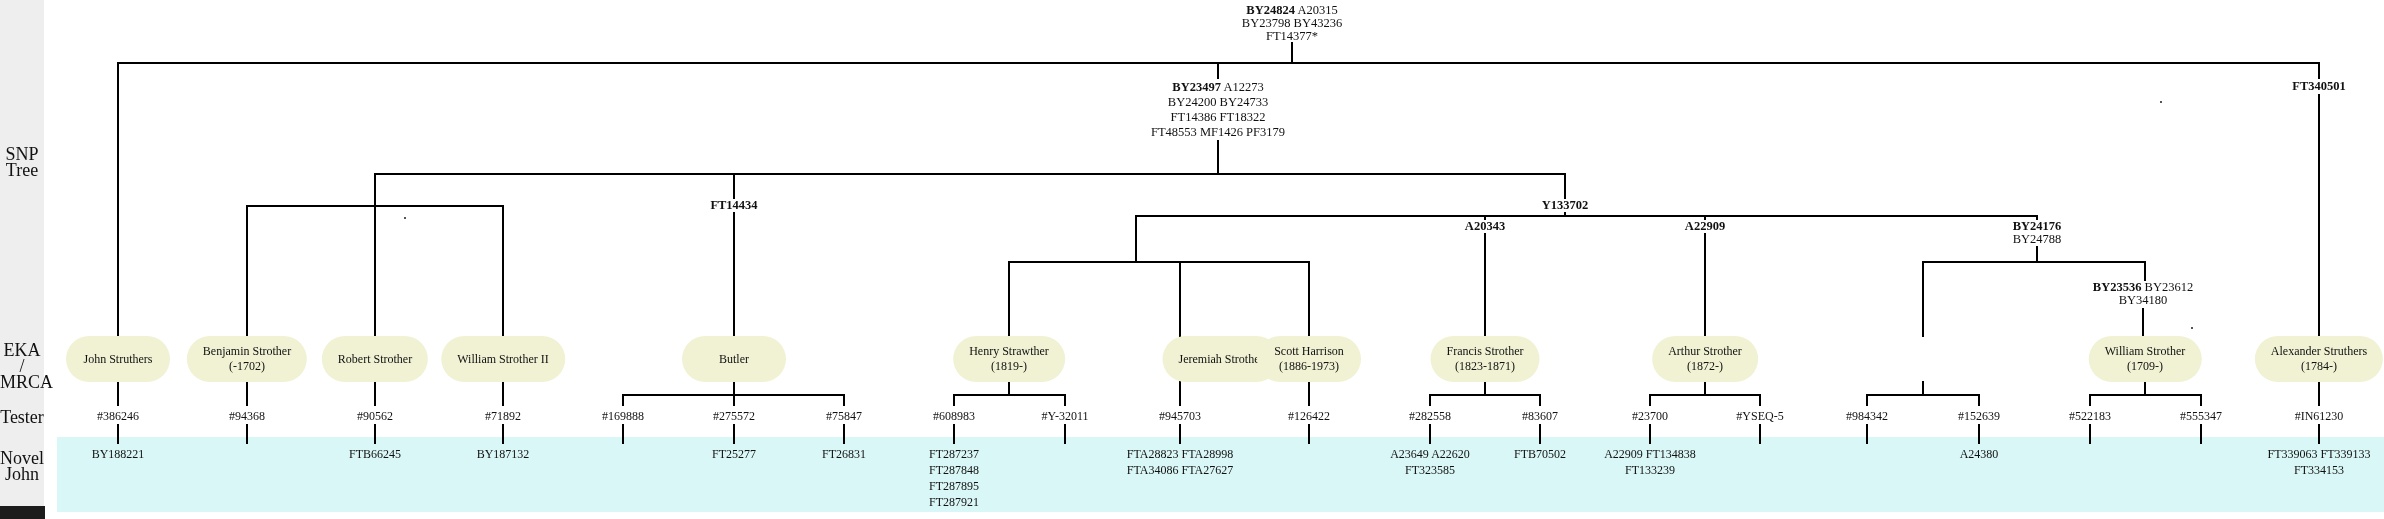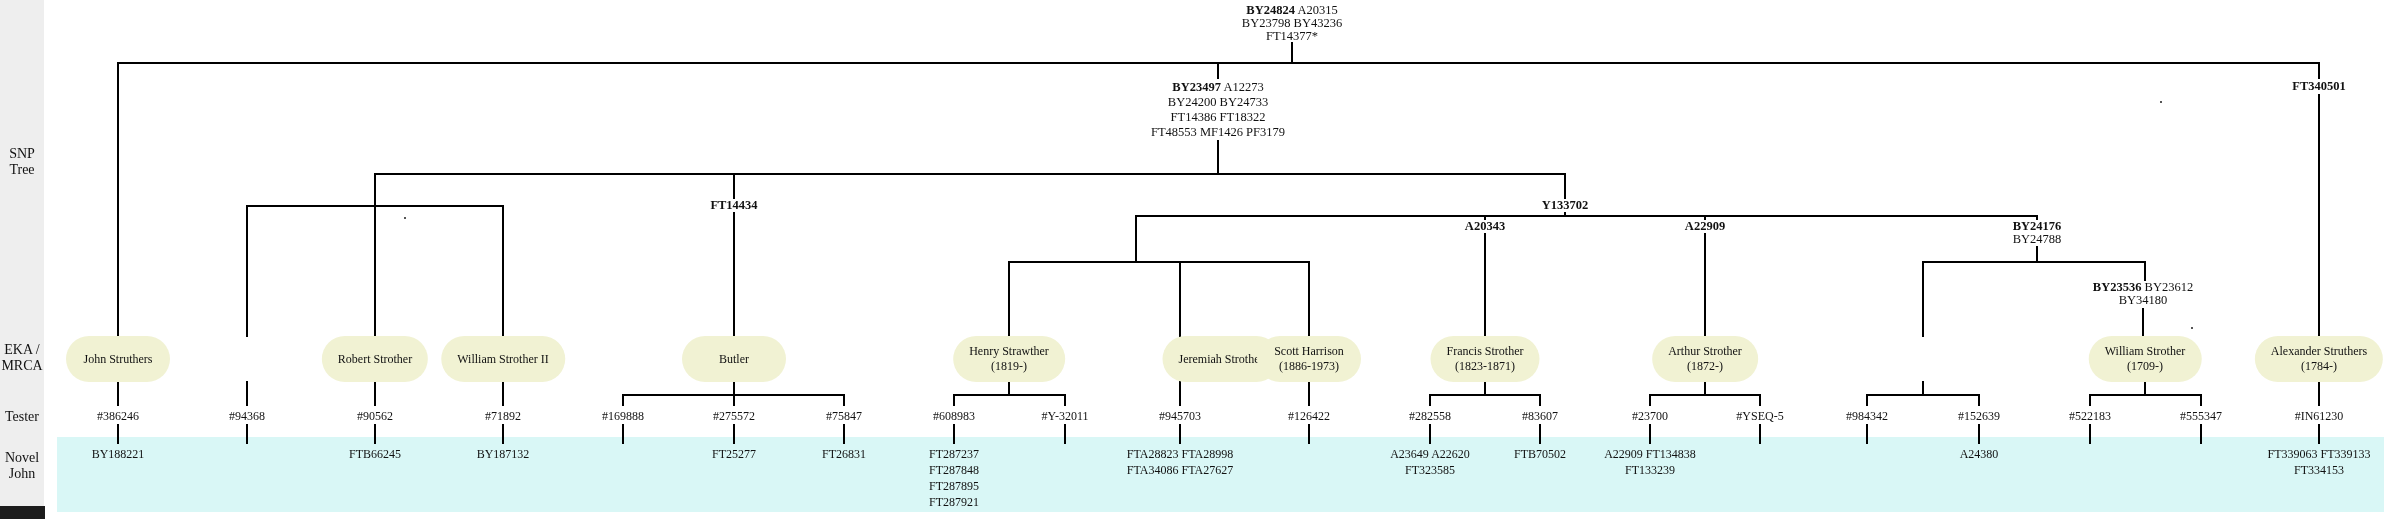--- a/index.html
+++ b/index.html
@@ -3,21 +3,21 @@
 <meta charset="utf-8">
 <style>
   html,body{margin:0;padding:0;background:#ffffff;}
   #stage{
     position:relative;width:2384px;height:519px;overflow:hidden;background:#fff;
     font-family:"Liberation Serif","DejaVu Serif",serif;color:#111;
   }
   .sidebar{position:absolute;left:0;top:0;width:44px;height:506px;background:var(--sidebar_gray,#eeeeee);}
   .corner{position:absolute;left:0;top:506px;width:45px;height:13px;background:var(--corner_black,#1c1c1c);}
   .cyan{position:absolute;left:57px;top:437px;width:2327px;height:75px;background:var(--band_cyan,#d9f7f6);}
-  .side-label{position:absolute;left:0;width:44px;text-align:center;font-size:14px;line-height:16px;color:#111;}
+  .side-label{position:absolute;left:0;width:44px;text-align:center;font-size:18px;line-height:16px;color:#111;}
   .ln{position:absolute;background:var(--line_black,#000);}
   .dot{position:absolute;width:2px;height:2px;background:#555;}
   .node{position:absolute;transform:translateX(-50%);text-align:center;font-size:12.5px;line-height:15px;white-space:nowrap;z-index:3;}
   .node .nl{height:15px;}
   .node.tight{line-height:13px;}
   .node.tight .nl{height:13px;}
   .oval{
     position:absolute;top:336px;height:46px;transform:translateX(-50%);
     background:var(--oval_fill,#f1f2d3);border-radius:23px;min-width:104px;
     display:flex;flex-direction:column;justify-content:center;align-items:center;
@@ -90,20 +90,24 @@
     <div class="nl">BY24788</div>
   </div>
 
   <div class="node tight" style="left:2143px;top:281px">
     <div class="nl"><b>BY23536</b> <span>BY23612</span></div>
     <div class="nl">BY34180</div>
   </div>
 
   <div class="oval" style="left:118px">
       <div>John Struthers</div>
+    </div>
+  <div class="oval" style="left:247px">
+      <div>Benjamin Strother</div>
+      <div>(-1702)</div>
     </div>
   <div class="oval" style="left:375px">
       <div>Robert Strother</div>
     </div>
   <div class="oval" style="left:503px">
       <div>William Strother II</div>
     </div>
   <div class="oval" style="left:734px">
       <div>Butler</div>
     </div>

